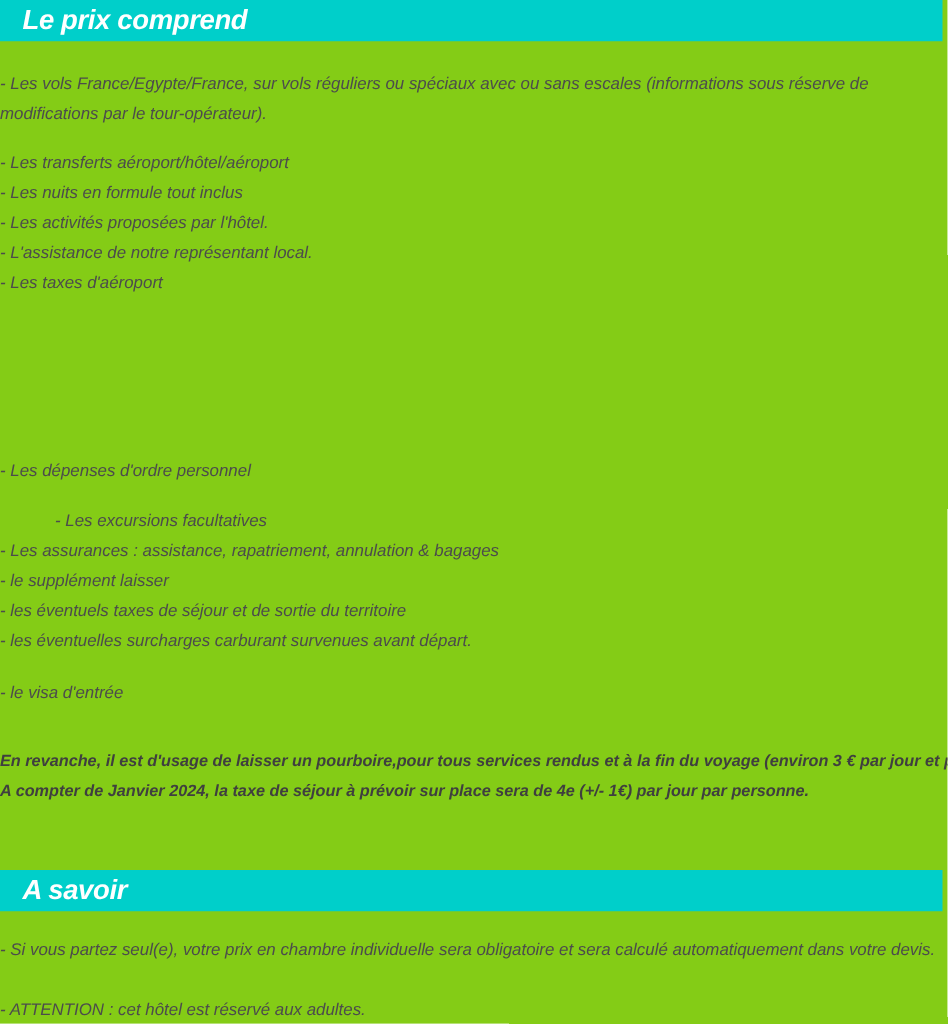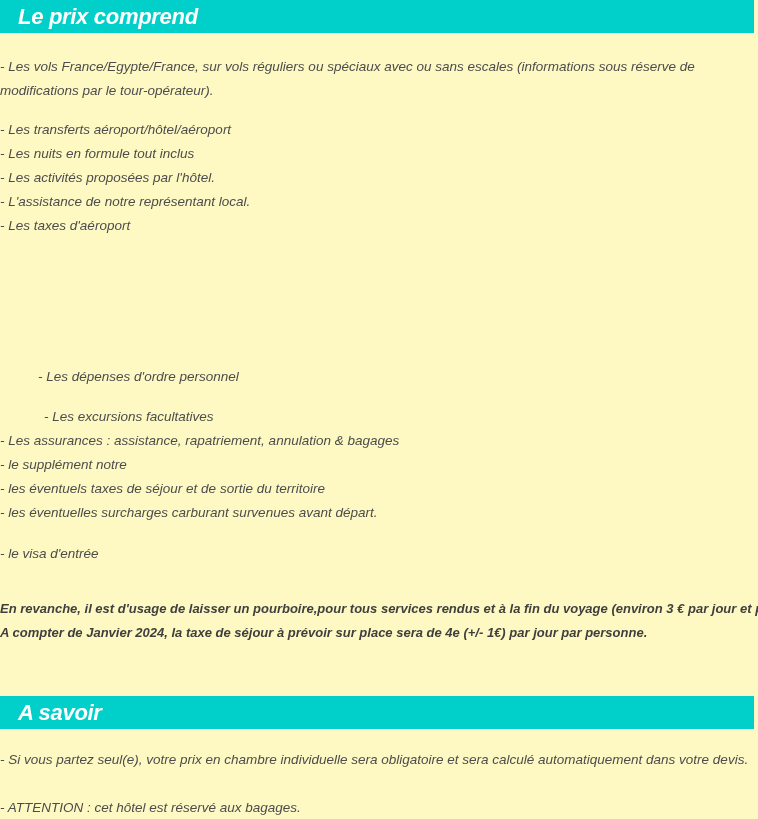--- a/index.html
+++ b/index.html
@@ -11,21 +11,21 @@
     width: 758px;
     height: 819px;
     overflow: hidden;
     font-family: "Liberation Sans", sans-serif;
     color: #4c4c4c;
   }
   .page {
     position: relative;
     width: 758px;
     height: 819px;
-    background: #fef9c3;
+    background: #84cc16;
   }
 
   
   .section-bar {
     position: absolute;
     left: 0;
     width: 754px;
     height: 33px;
     background: #00cfca;
     box-sizing: border-box;
@@ -98,39 +98,39 @@
 
   <div class="text-line" style="top:142px;">- Les nuits en formule tout inclus</div>
 
   <div class="text-line" style="top:166px;">- Les activités proposées par l'hôtel.</div>
 
   <div class="text-line" style="top:190px;">- L'assistance de notre représentant local.</div>
 
   <div class="text-line" style="top:214px;">- Les taxes d'aéroport</div>
 
 
-  <div class="text-line" style="top:365px;margin-left:38px;">- Les dépenses d'ordre personnel</div>
+  <div class="text-line" style="top:365px;">- Les dépenses d'ordre personnel</div>
 
   <div class="text-line" style="top:405px;padding-left:44px;">- Les excursions facultatives</div>
 
   <div class="text-line" style="top:429px;">- Les assurances : assistance, rapatriement, annulation &amp; bagages</div>
 
-  <div class="text-line" style="top:453px;">- le supplément notre</div>
+  <div class="text-line" style="top:453px;">- le supplément laisser</div>
 
   <div class="text-line" style="top:477px;text-align:center;">- les éventuels taxes de séjour et de sortie du territoire</div>
 
   <div class="text-line" style="top:501px;">- les éventuelles surcharges carburant survenues avant départ.</div>
 
   <div class="text-line" style="top:542px;">- le visa d'entrée</div>
 
   <div class="bold-note" style="top:597px;">En revanche, il est d'usage de laisser un pourboire,pour tous services rendus et à la fin du voyage  (environ 3 € par jour et par personne).</div>
 
   <div class="bold-note" style="top:621px;">A compter de Janvier 2024, la taxe de séjour à prévoir sur place sera de 4e (+/- 1€) par jour par personne.</div>
 
   <div class="section-bar" id="bar-savoir">
     <div class="bar-title">A savoir</div>
   </div>
 
   <div class="text-block" style="top:748px;">- Si vous partez seul(e), votre prix en chambre individuelle sera obligatoire et sera calculé automatiquement dans votre devis.</div>
 
-  <div class="text-line" style="top:796px;">- ATTENTION : cet hôtel est réservé aux bagages.</div>
+  <div class="text-line" style="top:796px;">- ATTENTION : cet hôtel est réservé aux adultes.</div>
 
 </div>
 
 </body></html>

